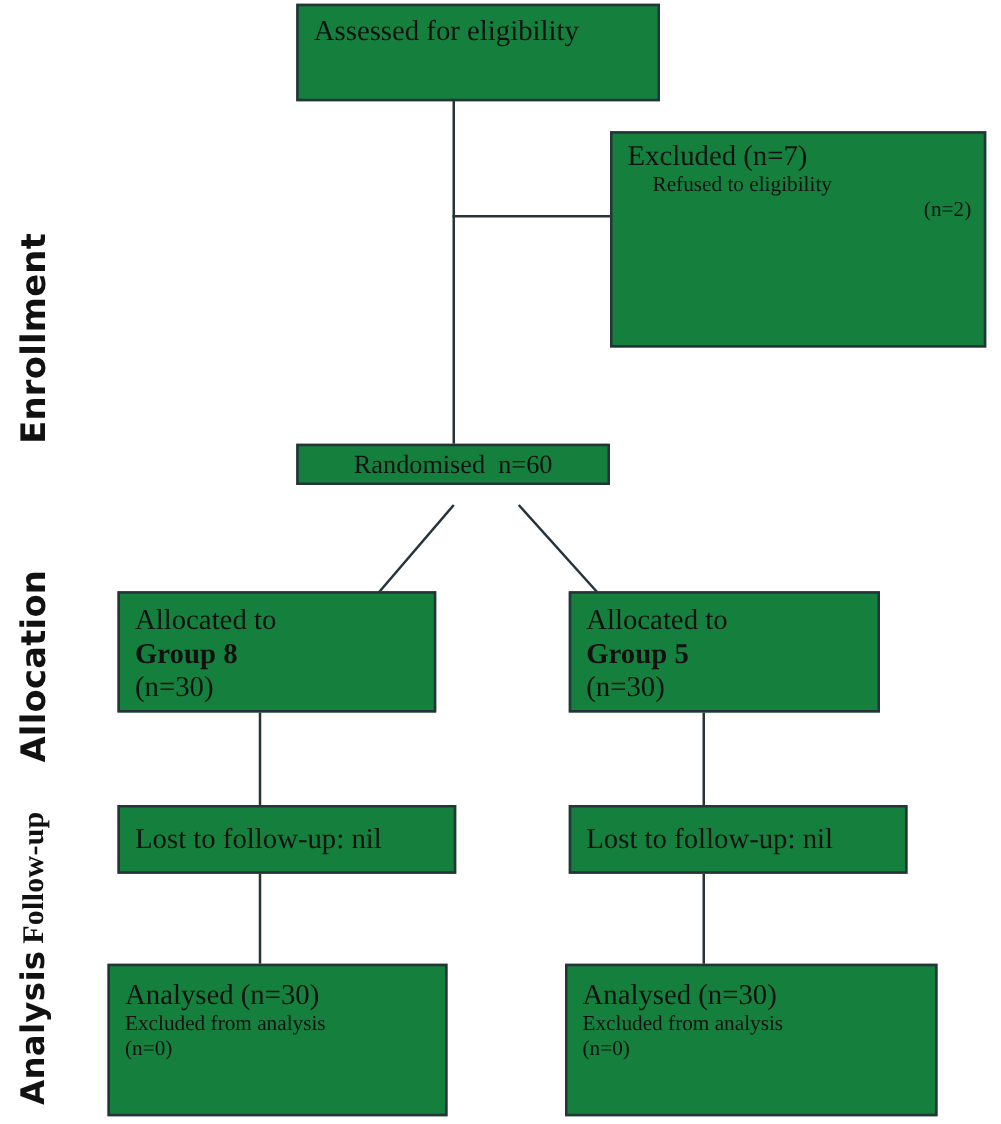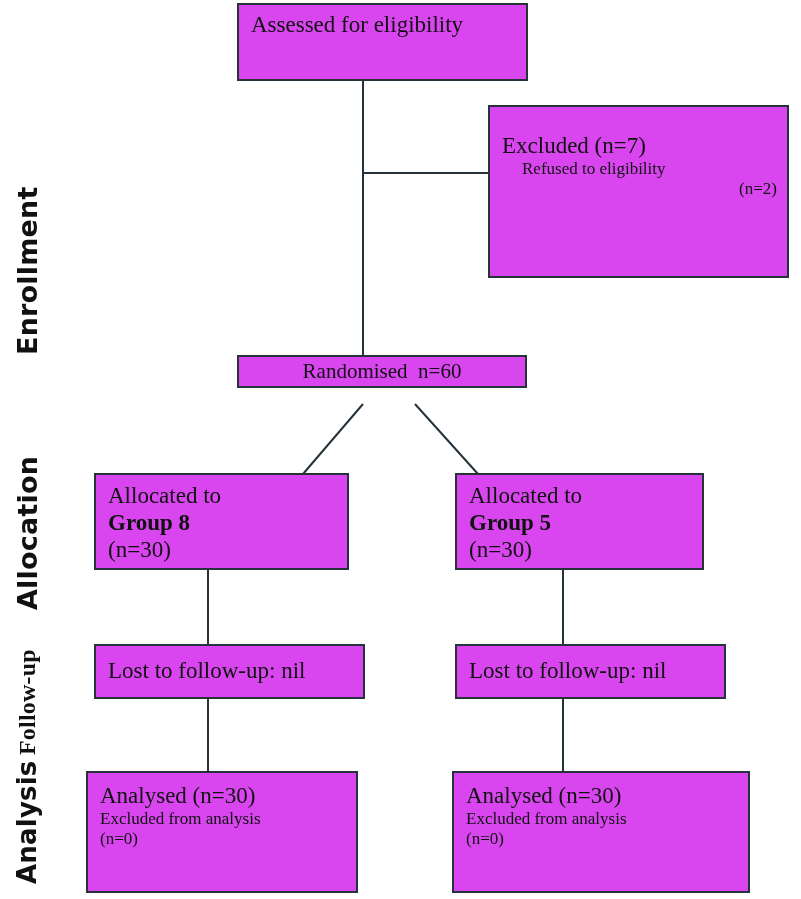--- a/index.html
+++ b/index.html
@@ -15,21 +15,21 @@
     overflow: hidden;
     font-family: "Liberation Serif", "DejaVu Serif", serif;
     color: #111111;
   }
 
   
   .box {
     position: absolute;
     box-sizing: border-box;
     border: 2px solid #26333a;
-    background: #d946ef;
+    background: #15803d;
     padding: 6px 10px 6px 12px;
     line-height: 1.18;
   }
   .box .ln {
     display: block;
     white-space: pre;
   }
 
   .t-lg   { font-size: 23px; }
   .t-md   { font-size: 21px; }
@@ -101,28 +101,28 @@
   <div class="vline" style="left:207px; top:570px; height:74px;"></div>
   <div class="vline" style="left:207px; top:699px; height:72px;"></div>
 
   <div class="vline" style="left:562px; top:570px; height:74px;"></div>
   <div class="vline" style="left:562px; top:699px; height:72px;"></div>
 
   <div class="box" style="left:237px; top:3px; width:291px; height:78px;">
     <span class="ln t-lg">Assessed for eligibility</span>
   </div>
 
-  <div class="box" style="left:488px; top:105px; width:301px; height:173px; padding-top:25px;">
+  <div class="box" style="left:488px; top:105px; width:301px; height:173px; padding-top:4px;">
     <span class="ln t-lg">Excluded (n=7)</span>
     <span class="gap-lg"></span>
     <span class="ln t-sm" style="padding-left:20px;">Refused to eligibility</span>
     <span class="ln t-sm" style="padding-left:20px;text-align:right;">(n=2)</span>
   </div>
 
-  <div class="box" style="left:237px; top:355px; width:290px; height:33px; padding:2px 10px;">
+  <div class="box" style="left:237px; top:355px; width:251px; height:33px; padding:2px 10px;">
     <span class="ln t-md center-line">Randomised  n=60</span>
   </div>
 
   <div class="box" style="left:94px; top:473px; width:255px; height:97px; padding-top:7px;">
     <span class="ln t-lg">Allocated to</span>
     <span class="ln t-lg t-bold">Group 8</span>
     <span class="ln t-lg">(n=30)</span>
   </div>
 
   <div class="box" style="left:455px; top:473px; width:249px; height:97px; padding-top:7px;">

